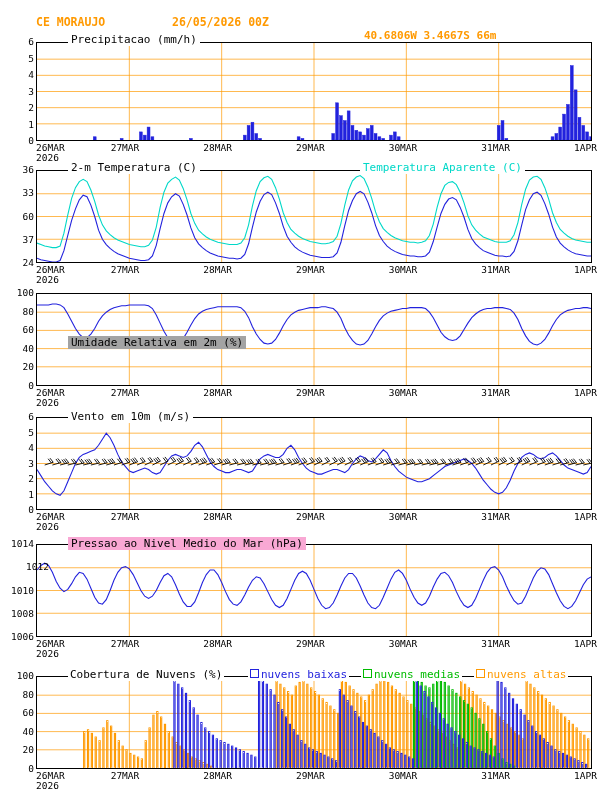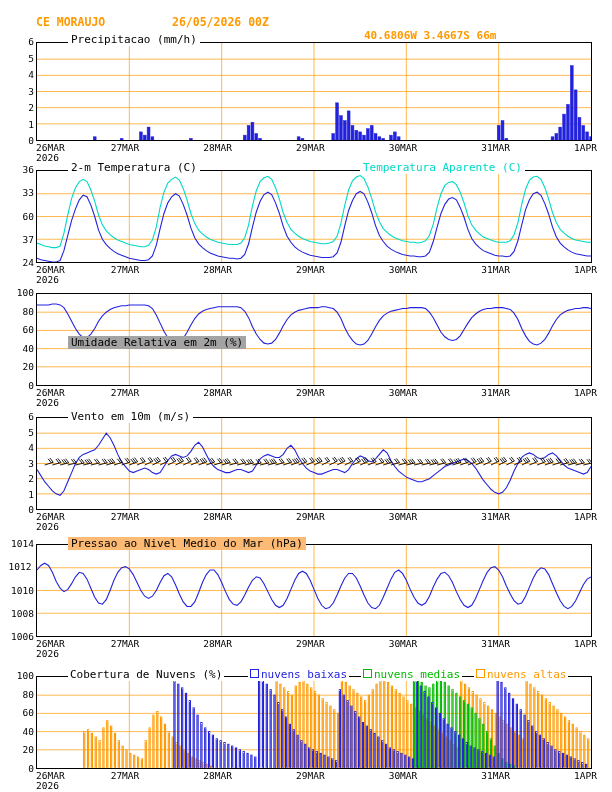--- a/index.html
+++ b/index.html
@@ -393,21 +393,21 @@
         <line x1="185.33333333333331" y1="0" x2="185.33333333333331" y2="93" stroke="#ff9900" stroke-width="0.7"></line>
         <line x1="278" y1="0" x2="278" y2="93" stroke="#ff9900" stroke-width="0.7"></line>
         <line x1="370.66666666666663" y1="0" x2="370.66666666666663" y2="93" stroke="#ff9900" stroke-width="0.7"></line>
         <line x1="463.33333333333337" y1="0" x2="463.33333333333337" y2="93" stroke="#ff9900" stroke-width="0.7"></line>
         <line x1="0" y1="69.75" x2="556" y2="69.75" stroke="#ff9900" stroke-width="0.7"></line>
         <line x1="0" y1="46.5" x2="556" y2="46.5" stroke="#ff9900" stroke-width="0.7"></line>
         <line x1="0" y1="23.25" x2="556" y2="23.25" stroke="#ff9900" stroke-width="0.7"></line>
         <path d="M0.00 25.58 L3.86 20.92 L7.72 18.60 L11.58 20.92 L15.44 27.90 L19.31 37.20 L23.17 44.17 L27.03 47.66 L30.89 45.34 L34.75 39.52 L38.61 32.55 L42.47 27.90 L46.33 29.06 L50.19 34.88 L54.06 44.17 L57.92 53.48 L61.78 59.29 L65.64 60.45 L69.50 55.80 L73.36 46.50 L77.22 36.04 L81.08 27.90 L84.94 23.25 L88.81 22.09 L92.67 24.41 L96.53 30.23 L100.39 38.36 L104.25 46.50 L108.11 52.31 L111.97 54.64 L115.83 52.31 L119.69 46.50 L123.56 38.36 L127.42 31.39 L131.28 29.06 L135.14 32.55 L139.00 40.69 L142.86 49.99 L146.72 58.13 L150.58 62.77 L154.44 62.77 L158.31 58.13 L162.17 48.83 L166.03 38.36 L169.89 30.23 L173.75 25.58 L177.61 25.58 L181.47 30.23 L185.33 38.36 L189.19 47.66 L193.06 55.80 L196.92 60.45 L200.78 61.61 L204.64 58.13 L208.50 51.15 L212.36 43.01 L216.22 36.04 L220.08 32.55 L223.94 33.71 L227.81 39.52 L231.67 47.66 L235.53 55.80 L239.39 61.61 L243.25 63.94 L247.11 61.61 L250.97 54.64 L254.83 45.34 L258.69 36.04 L262.56 29.06 L266.42 26.74 L270.28 29.06 L274.14 36.04 L278.00 45.34 L281.86 54.64 L285.72 61.61 L289.58 65.10 L293.44 63.94 L297.31 59.29 L301.17 51.15 L305.03 41.85 L308.89 33.71 L312.75 29.06 L316.61 29.06 L320.47 33.71 L324.33 41.85 L328.19 51.15 L332.06 59.29 L335.92 63.94 L339.78 65.10 L343.64 61.61 L347.50 53.48 L351.36 44.17 L355.22 34.88 L359.08 27.90 L362.94 25.58 L366.81 29.06 L370.67 36.04 L374.53 45.34 L378.39 53.48 L382.25 59.29 L386.11 61.61 L389.97 59.29 L393.83 52.31 L397.69 43.01 L401.56 34.88 L405.42 29.06 L409.28 27.90 L413.14 31.39 L417.00 38.36 L420.86 47.66 L424.72 55.80 L428.58 61.61 L432.44 63.94 L436.31 61.61 L440.17 54.64 L444.03 45.34 L447.89 36.04 L451.75 27.90 L455.61 23.25 L459.47 22.09 L463.33 25.58 L467.19 32.55 L471.06 41.85 L474.92 49.99 L478.78 56.96 L482.64 60.45 L486.50 59.29 L490.36 52.31 L494.22 43.01 L498.08 33.71 L501.94 26.74 L505.81 23.25 L509.67 24.41 L513.53 30.23 L517.39 39.52 L521.25 48.83 L525.11 56.96 L528.97 62.77 L532.83 65.10 L536.69 62.77 L540.56 56.96 L544.42 48.83 L548.28 40.69 L552.14 34.88 L556.00 32.55 " fill="none" stroke="#2222dd" stroke-width="1.1"></path>
       </svg>
   </div>
-  <div class="ptitle" style="left:68px;top:537px;background:#fdba74;padding:0 3px;">Pressao ao Nivel Medio do Mar (hPa)</div>
+  <div class="ptitle" style="left:68px;top:537px;background:#f9a8d4;padding:0 3px;">Pressao ao Nivel Medio do Mar (hPa)</div>
 
   <div class="panel" id="panel5" style="left:36px;top:676px;width:556px;height:93px;">
     <svg class="plot" id="svg5" viewBox="0 0 556 93" preserveAspectRatio="none">
         <line x1="92.66666666666666" y1="0" x2="92.66666666666666" y2="93" stroke="#ff9900" stroke-width="0.7"></line>
         <line x1="185.33333333333331" y1="0" x2="185.33333333333331" y2="93" stroke="#ff9900" stroke-width="0.7"></line>
         <line x1="278" y1="0" x2="278" y2="93" stroke="#ff9900" stroke-width="0.7"></line>
         <line x1="370.66666666666663" y1="0" x2="370.66666666666663" y2="93" stroke="#ff9900" stroke-width="0.7"></line>
         <line x1="463.33333333333337" y1="0" x2="463.33333333333337" y2="93" stroke="#ff9900" stroke-width="0.7"></line>
         <line x1="0" y1="74.4" x2="556" y2="74.4" stroke="#ff9900" stroke-width="0.7"></line>
         <line x1="0" y1="55.8" x2="556" y2="55.8" stroke="#ff9900" stroke-width="0.7"></line>
@@ -735,21 +735,21 @@
       <div class="xlab" style="top: 511px; left: 110.667px;">27MAR</div>
       <div class="xlab" style="top: 511px; left: 203.333px;">28MAR</div>
       <div class="xlab" style="top: 511px; left: 296px;">29MAR</div>
       <div class="xlab" style="top: 511px; left: 388.667px;">30MAR</div>
       <div class="xlab" style="top: 511px; left: 481.333px;">31MAR</div>
       <div class="xlab" style="top: 511px; left: 574px;">1APR</div>
       <div class="yearlab" style="top: 521px; left: 36px;">2026</div>
       <div class="ylab" style="top: 637px; left: 0px; width: 34px;">1006</div>
       <div class="ylab" style="top: 613.75px; left: 0px; width: 34px;">1008</div>
       <div class="ylab" style="top: 590.5px; left: 0px; width: 34px;">1010</div>
-      <div class="ylab" style="top: 567.25px; left: 3px; width: 34px; text-align: center;">1012</div>
+      <div class="ylab" style="top: 567.25px; left: 15px; width: 34px;">1012</div>
       <div class="ylab" style="top: 544px; left: 0px; width: 34px;">1014</div>
       <div class="xlab" style="top: 638px; left: 36px;">26MAR</div>
       <div class="xlab" style="top: 638px; left: 110.667px;">27MAR</div>
       <div class="xlab" style="top: 638px; left: 203.333px;">28MAR</div>
       <div class="xlab" style="top: 638px; left: 296px;">29MAR</div>
       <div class="xlab" style="top: 638px; left: 388.667px;">30MAR</div>
       <div class="xlab" style="top: 638px; left: 481.333px;">31MAR</div>
       <div class="xlab" style="top: 638px; left: 574px;">1APR</div>
       <div class="yearlab" style="top: 648px; left: 36px;">2026</div>
       <div class="ylab" style="top: 769px; left: 0px; width: 34px;">0</div>

